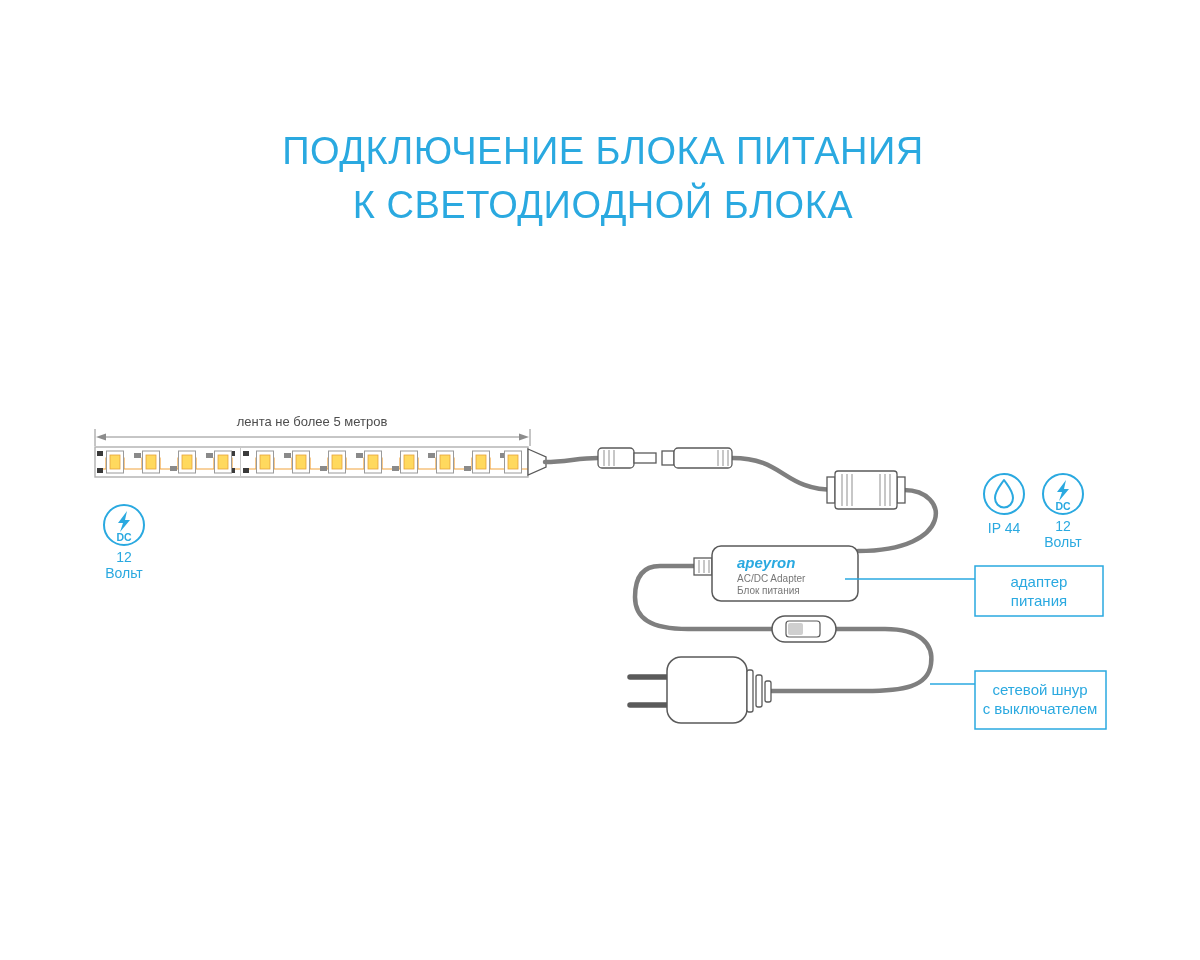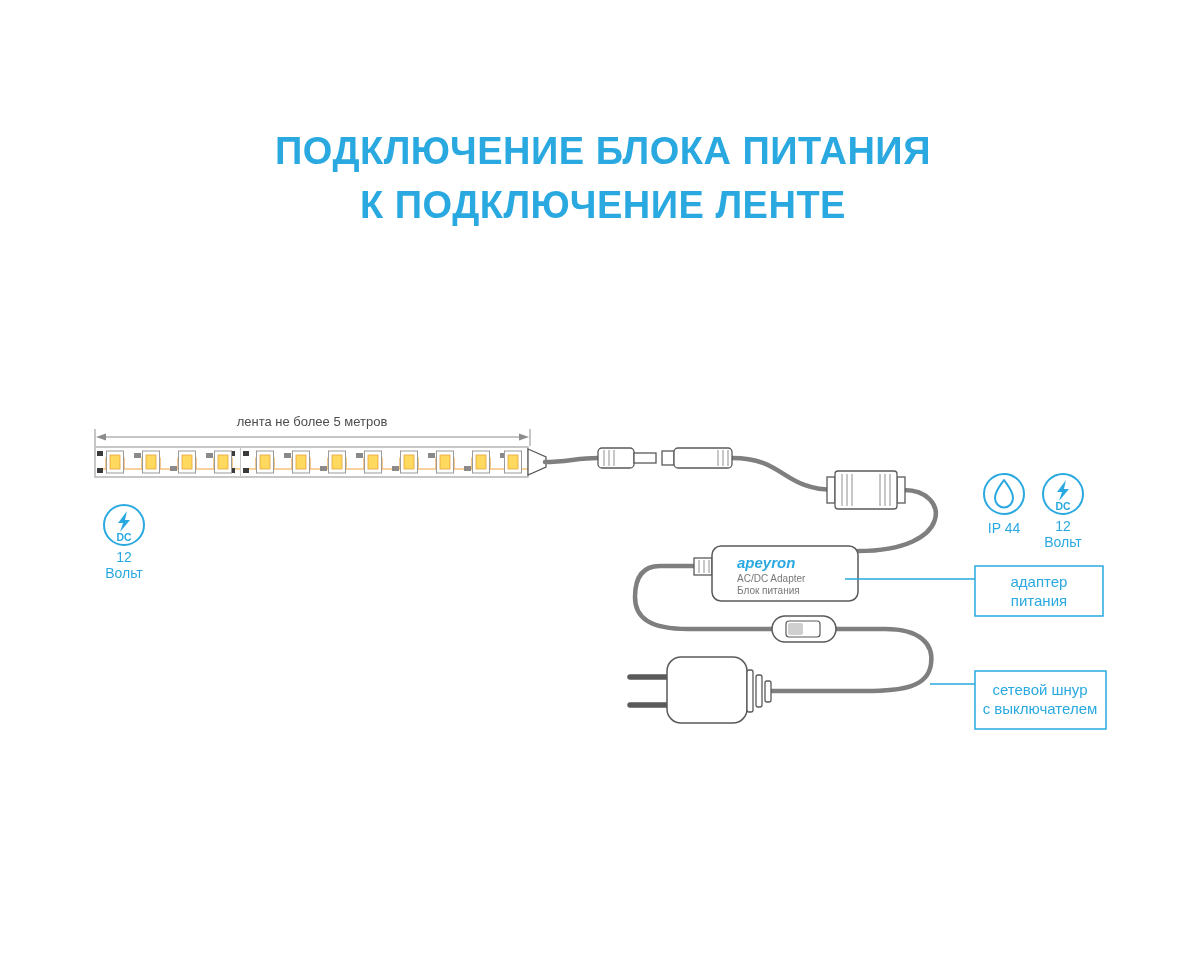--- a/index.html
+++ b/index.html
@@ -1,30 +1,30 @@
 <!DOCTYPE html>
 <html><head>
 <meta charset="utf-8">
 <style>
   html,body{margin:0;padding:0;background:#ffffff;}
   body{width:1200px;height:960px;position:relative;font-family:"Liberation Sans",sans-serif;overflow:hidden;}
   .stage{position:absolute;inset:0;width:1200px;height:960px;}
   .title{position:absolute;left:0;right:0;top:124px;text-align:center;
-         color:#2aa9e0;font-weight:bold;font-size:38px;line-height:54px;letter-spacing:.5px;margin-left:6px;}
+         color:#2aa9e0;font-weight:normal;font-size:38px;line-height:54px;letter-spacing:.5px;margin-left:6px;}
   svg{position:absolute;left:0;top:0;}
   svg text{font-family:"Liberation Sans",sans-serif;}
 </style>
 </head>
 <body>
 
 <div class="stage">
 
   <div class="title">
     <div>ПОДКЛЮЧЕНИЕ БЛОКА ПИТАНИЯ</div>
-    <div>К ПОДКЛЮЧЕНИЕ ЛЕНТЕ</div>
+    <div>К СВЕТОДИОДНОЙ БЛОКА</div>
   </div>
 
   <svg width="1200" height="960" viewBox="0 0 1200 960">
 
     <defs>
       <g id="led-chip">
         <rect x="-8.5" y="-11" width="17" height="22" fill="#ffffff" stroke="#9a9a9a" stroke-width="1"></rect>
         <rect x="-5" y="-7" width="10" height="14" fill="#ffd95e" stroke="#e5a43b" stroke-width="0.8"></rect>
       </g>
     </defs>

